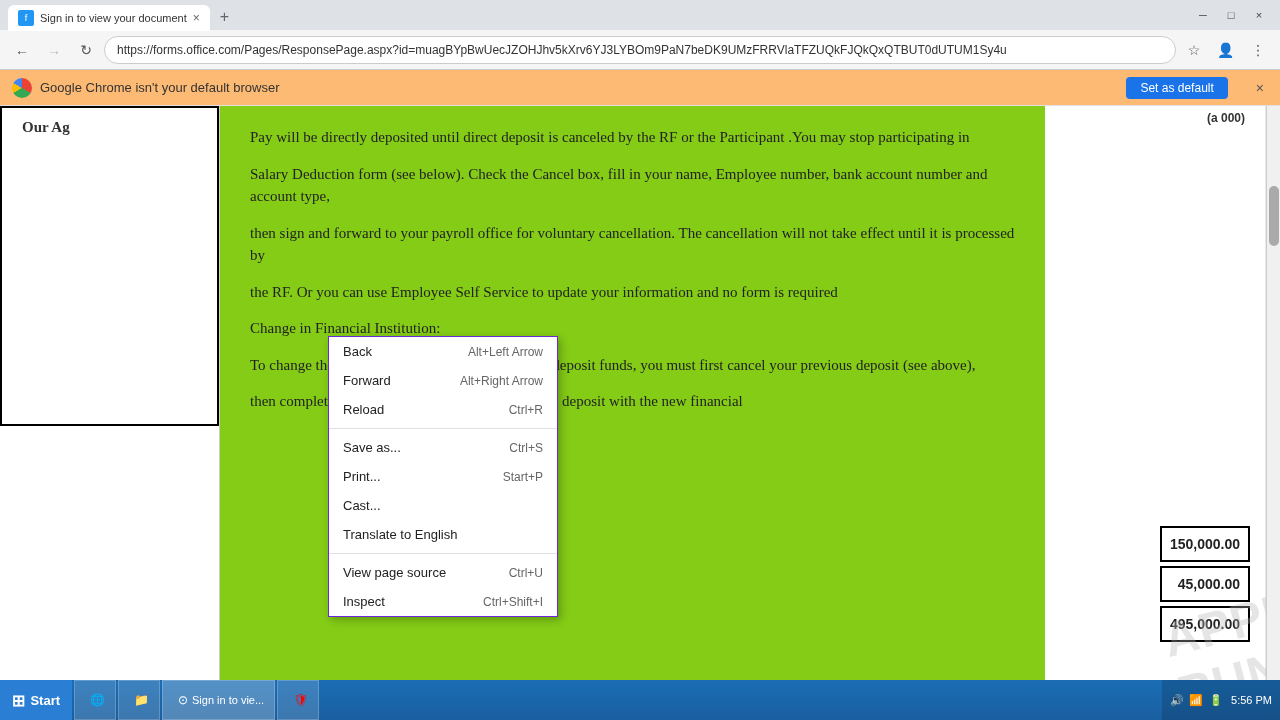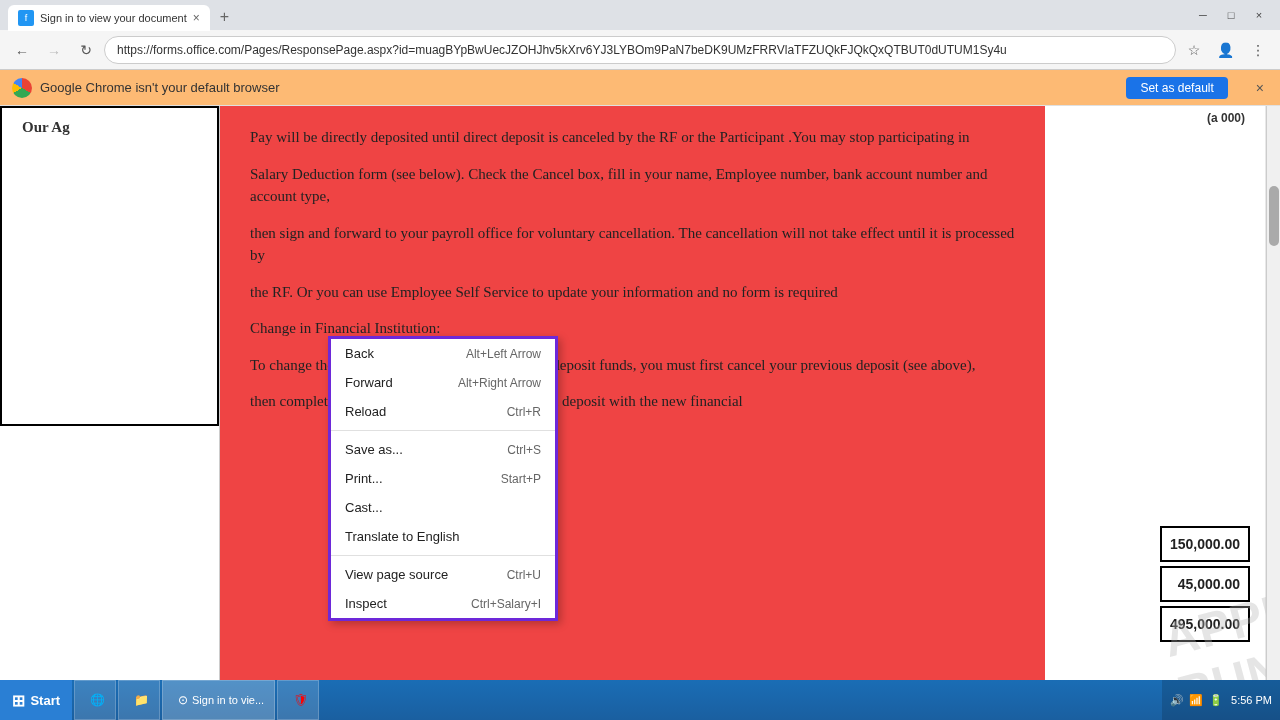--- a/index.html
+++ b/index.html
@@ -106,34 +106,34 @@
     .left-panel-content {
       padding: 10px; font-size: 15px; color: #333; font-family: 'Times New Roman', serif;
       font-weight: bold;
     }
     .left-panel-box {
       border: 2px solid #000; padding: 10px; height: 320px; position: relative;
     }
 
     
     .doc-main {
-      margin-left: 220px; margin-right: 220px; background: #ef4444;
+      margin-left: 220px; margin-right: 220px; background: #84cc16;
       min-height: 540px; padding: 20px 30px; font-family: 'Times New Roman', serif;
       font-size: 15px; color: #222; line-height: 1.5; position: relative;
     }
 
     
     .right-panel {
       position: absolute; right: 15px; top: 0; width: 220px; bottom: 0; background: white;
     }
 
     
     .context-menu {
       position: absolute; left: 328px; top: 230px; width: 230px;
-      background: white; border: 3px solid #6d28d9; box-shadow: 3px 3px 8px rgba(0,0,0,0.25);
+      background: white; border: 1px solid #6d28d9; box-shadow: 3px 3px 8px rgba(0,0,0,0.25);
       z-index: 500; font-size: 13px;
     }
     .menu-item {
       display: flex; align-items: center; justify-content: space-between;
       padding: 7px 14px; cursor: pointer; color: #222;
     }
     .menu-separator { height: 1px; background: #e0e0e0; margin: 4px 0; }
     .menu-shortcut { color: #666; font-size: 12px; }
 
     
@@ -266,21 +266,21 @@
         <span>Translate to English</span>
         <span class="menu-shortcut"></span>
       </div>
       <div class="menu-separator"></div>
       <div class="menu-item">
         <span>View page source</span>
         <span class="menu-shortcut">Ctrl+U</span>
       </div>
       <div class="menu-item">
         <span>Inspect</span>
-        <span class="menu-shortcut">Ctrl+Salary+I</span>
+        <span class="menu-shortcut">Ctrl+Shift+I</span>
       </div>
     </div>
 
   </div>
 </div>
 
 <div class="taskbar">
   <div class="taskbar-start">
     <span class="taskbar-start-icon">⊞</span>
     <span>Start</span>

